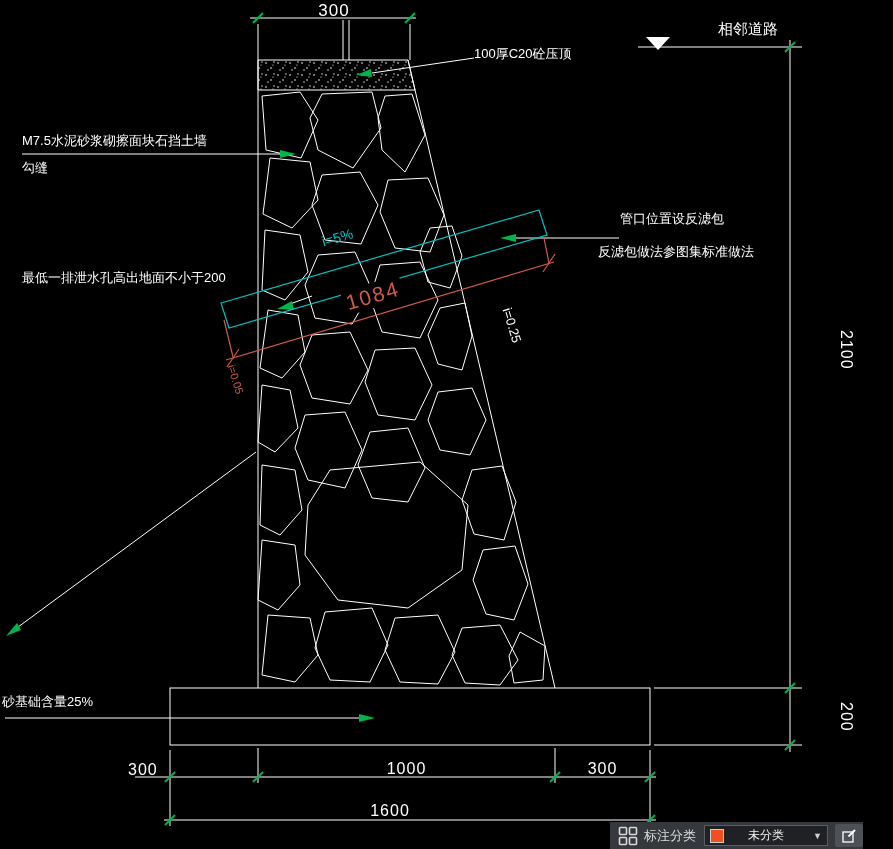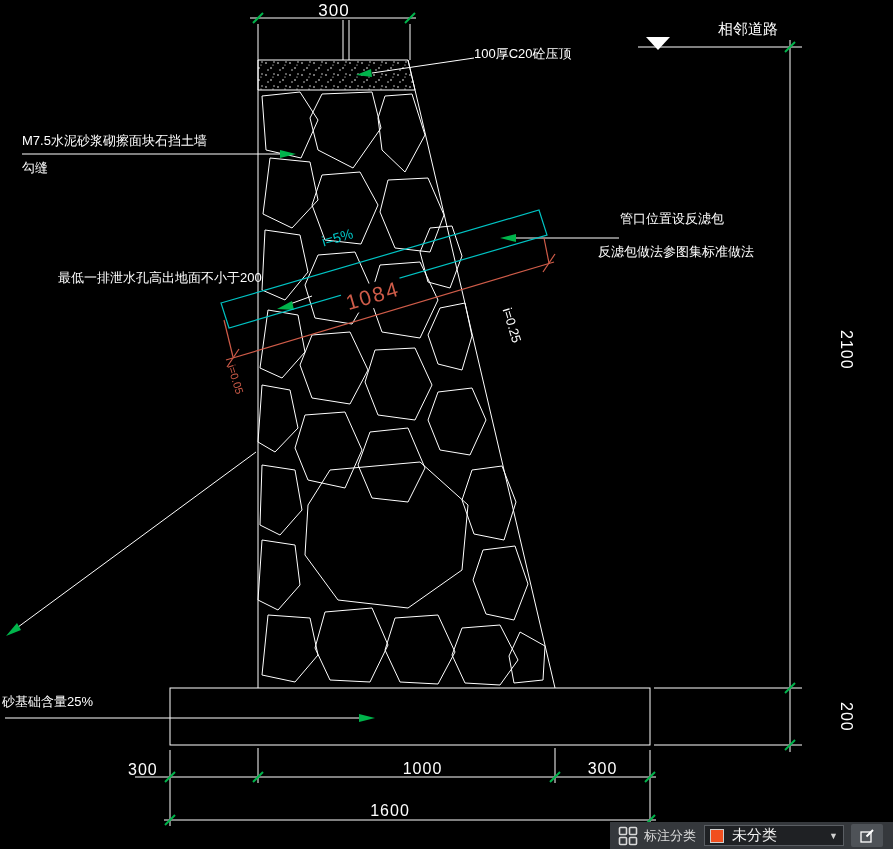--- a/index.html
+++ b/index.html
@@ -5,28 +5,28 @@
   html,body{margin:0;padding:0;background:#000;}
   .stage{position:relative;width:893px;height:849px;background:#000;overflow:hidden;
          font-family:"Liberation Sans",sans-serif;}
   svg.cad{position:absolute;left:0;top:0;}
   .txt{position:absolute;color:#fff;font-size:13px;white-space:nowrap;line-height:1.2;}
   .dim{font-size:16px;letter-spacing:1px;}
   .cyan{color:#00c3c3;}
   .red{color:#cf5c49;}
   .rot{transform-origin:left top;}
   
-  .toolbar{position:absolute;left:610px;top:822px;width:283px;height:27px;
+  .toolbar{position:absolute;left:610px;top:822px;width:253px;height:27px;
            background:#35383c;display:flex;align-items:center;padding-left:8px;box-sizing:border-box;}
   .tb-icon{width:20px;height:20px;flex:0 0 auto;}
   .tb-label{color:#dcdcdc;font-size:13px;margin:0 8px 0 6px;white-space:nowrap;}
   .tb-select{width:140px;height:21px;background:#1f2124;border:1px solid #5a5e63;
              display:flex;align-items:center;padding:0 5px;box-sizing:border-box;cursor:pointer;}
   .swatch{width:12px;height:12px;background:#f14f1f;border:1px solid #cfcfcf;flex:0 0 auto;}
-  .tb-value{color:#f2f2f2;font-size:15px;margin-left:8px;flex:1 1 auto;}
+  .tb-value{color:#f2f2f2;font-size:12px;margin-left:24px;flex:1 1 auto;}
   .chev{color:#d0d0d0;font-size:9px;flex:0 0 auto;}
   .tb-edit{width:32px;height:23px;margin-left:7px;background:#4e5257;border:none;border-radius:2px;
            display:flex;align-items:center;justify-content:center;cursor:pointer;padding:0;}
 </style>
 </head>
 <body>
 
 <div class="stage">
 
   <svg class="cad" width="893" height="849" viewBox="0 0 893 849">
@@ -147,40 +147,40 @@
 
   <span class="txt dim" style="left:258px;top:1px;width:152px;text-align:center;font-size:17px;">300</span>
 
   <span class="txt" style="left:718px;top:20px;font-size:15px;">相邻道路</span>
 
   <span class="txt" style="left:474px;top:46px;">100厚C20砼压顶</span>
 
   <span class="txt" style="left:22px;top:133px;">M7.5水泥砂浆砌擦面块石挡土墙</span>
   <span class="txt" style="left:22px;top:160px;">勾缝</span>
 
-  <span class="txt" style="left:22px;top:270px;margin-left:36px;">最低一排泄水孔高出地面不小于200</span>
+  <span class="txt" style="left:22px;top:270px;">最低一排泄水孔高出地面不小于200</span>
 
   <span class="txt" style="left:620px;top:211px;">管口位置设反滤包</span>
   <span class="txt" style="left:598px;top:244px;">反滤包做法参图集标准做法</span>
 
   <span class="txt cyan rot" style="left:320px;top:234px;font-size:14px;transform:rotate(-16deg);">i=5%</span>
 
   <span class="txt red rot" style="left:340px;top:292px;font-size:21px;letter-spacing:2px;background:#000;padding:0 3px;transform:rotate(-16.3deg);">1084</span>
 
   <span class="txt red rot" style="left:237px;top:363px;font-size:11px;transform:rotate(73deg);">i=0.05</span>
 
   <span class="txt rot" style="left:514px;top:306px;transform:rotate(73deg);">i=0.25</span>
 
   <span class="txt dim rot" style="left:856px;top:330px;transform:rotate(90deg);">2100</span>
   <span class="txt dim rot" style="left:856px;top:702px;transform:rotate(90deg);">200</span>
 
   <span class="txt" style="left:2px;top:694px;">砂基础含量25%</span>
 
   <span class="txt dim" style="left:128px;top:760px;">300</span>
-  <span class="txt dim" style="left:258px;top:759px;width:297px;text-align:center;padding-left:16px;">1000</span>
+  <span class="txt dim" style="left:258px;top:759px;width:297px;text-align:center;">1000</span>
   <span class="txt dim" style="left:555px;top:759px;width:95px;text-align:center;">300</span>
   <span class="txt dim" style="left:170px;top:801px;width:440px;text-align:center;">1600</span>
 
   <div class="toolbar">
     <span class="tb-icon">
       <svg width="20" height="20" viewBox="0 0 20 20" fill="none" stroke="#d9d9d9" stroke-width="1.6">
         <rect x="1.5" y="1.5" width="7" height="7" rx="1"></rect>
         <rect x="11.5" y="1.5" width="7" height="7" rx="1"></rect>
         <rect x="1.5" y="11.5" width="7" height="7" rx="1"></rect>
         <rect x="11.5" y="11.5" width="7" height="7" rx="1"></rect>

